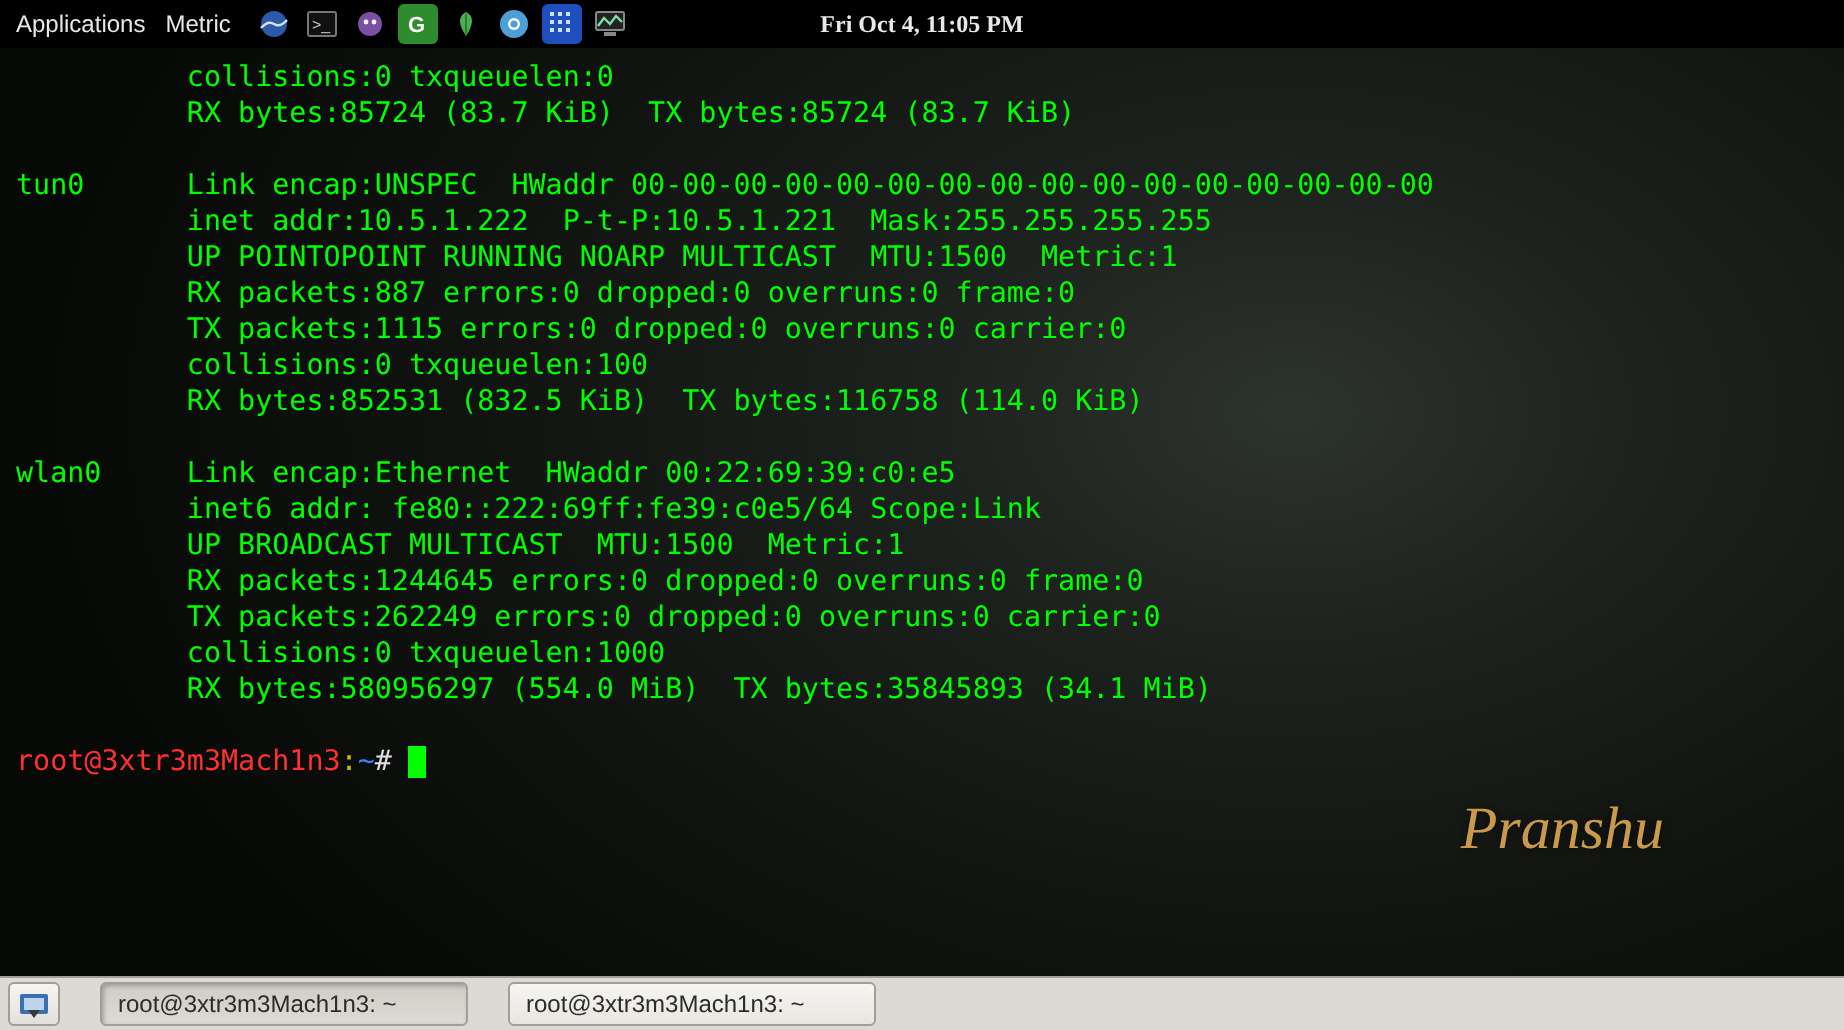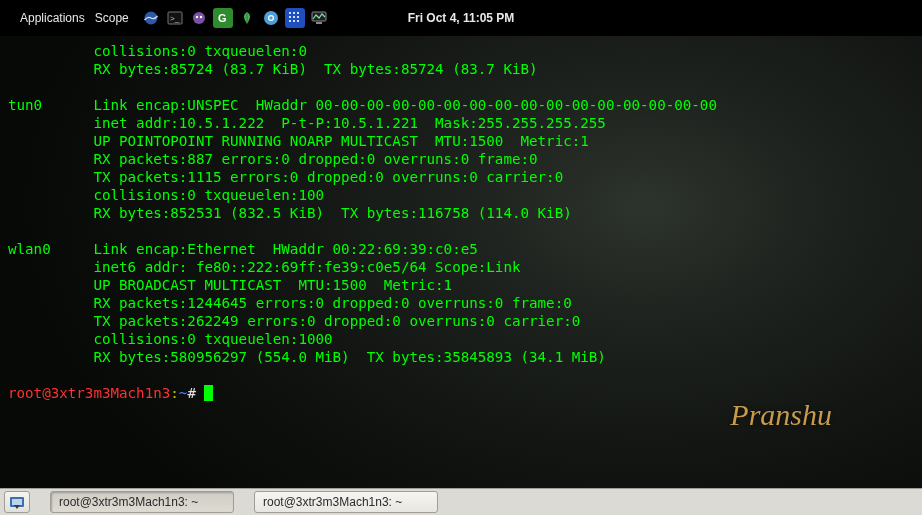--- a/index.html
+++ b/index.html
@@ -3,38 +3,38 @@
 <meta charset="utf-8">
 <style>
   * { margin: 0; padding: 0; box-sizing: border-box; }
   html, body { width: 922px; height: 515px; overflow: hidden; font-family: sans-serif; }
   body {
     background: #0a0d0a radial-gradient(ellipse 900px 600px at 70% 40%, #2d332d 0%, #1e221e 20%, #101310 45%, #070907 70%);
     position: relative;
   }
   
   .top-panel {
-    height: 36px;
+    height: 24px;
     background: #000;
     color: #e8e8e8;
     display: flex;
     align-items: center;
     font-size: 12px;
-    padding: 0 20px;
+    padding: 0 8px;
     position: relative;
     z-index: 5;
   }
   .menu-text { margin-right: 10px; cursor: pointer; }
   .panel-icon {
     width: 20px; height: 20px; margin: 0 2px;
     display: inline-flex; align-items: center; justify-content: center;
     border-radius: 3px;
   }
   .panel-spacer { flex: 1; }
-  .clock { font-weight: bold; margin: 0 auto; position: absolute; left: 50%; transform: translateX(-50%); }
+  .clock { font-weight: bold; margin: 0 auto; position: absolute; left: 50%; transform: translateX(-50%); font-family: Liberation Serif, serif; }
 
   
   .terminal {
     padding: 6px 8px 4px 8px;
     font-family: "DejaVu Sans Mono", "Liberation Mono", monospace;
     font-size: 14.2px;
     line-height: 18px;
     white-space: pre;
     color: #00ff00;
     height: 464px;
@@ -99,21 +99,21 @@
     background: linear-gradient(#f6f5f2,#e8e6e0);
   }
 
   .ico-svg { width:16px; height:16px; }
 </style>
 </head>
 <body>
 
 <div class="top-panel">
   <span class="menu-text">Applications</span>
-  <span class="menu-text">Scope</span>
+  <span class="menu-text">Metric</span>
 
   <span class="panel-icon">
     <svg class="ico-svg" viewBox="0 0 16 16">
         <circle cx="8" cy="8" r="6.5" fill="#2a5aa8"></circle>
         <path d="M1.5 10 Q5 6 8 8 Q11 10 14.5 6" stroke="#d8dff0" stroke-width="1.2" fill="none"></path>
       </svg>
   </span>
   <span class="panel-icon">
     <svg class="ico-svg" viewBox="0 0 16 16">
         <rect x="1" y="2" width="14" height="12" rx="1" fill="#111" stroke="#777"></rect>

